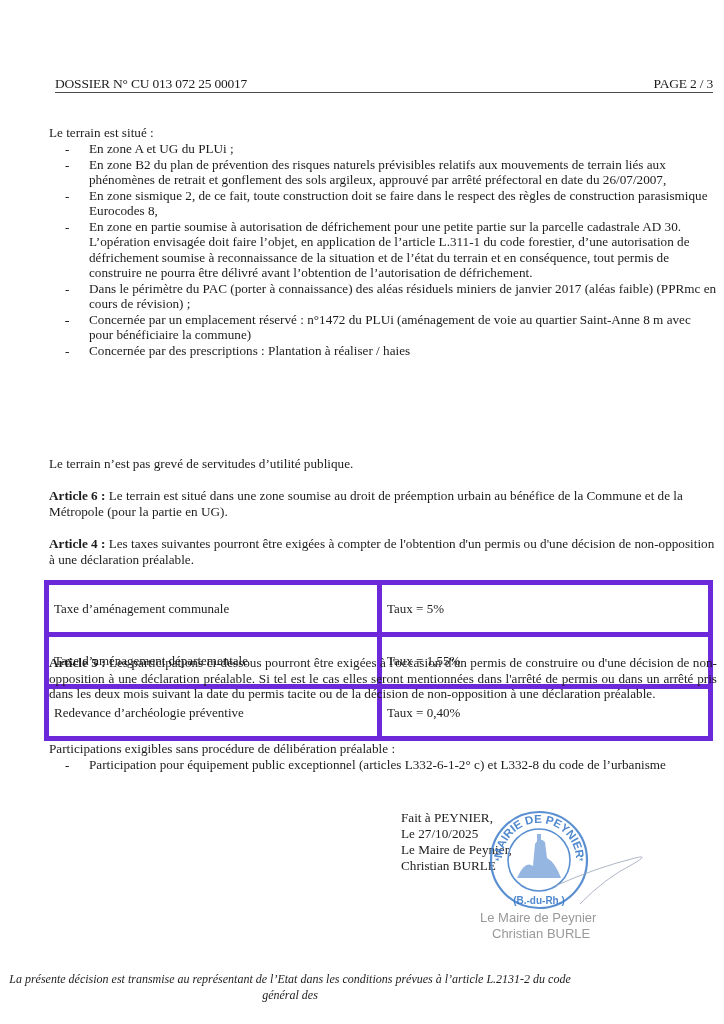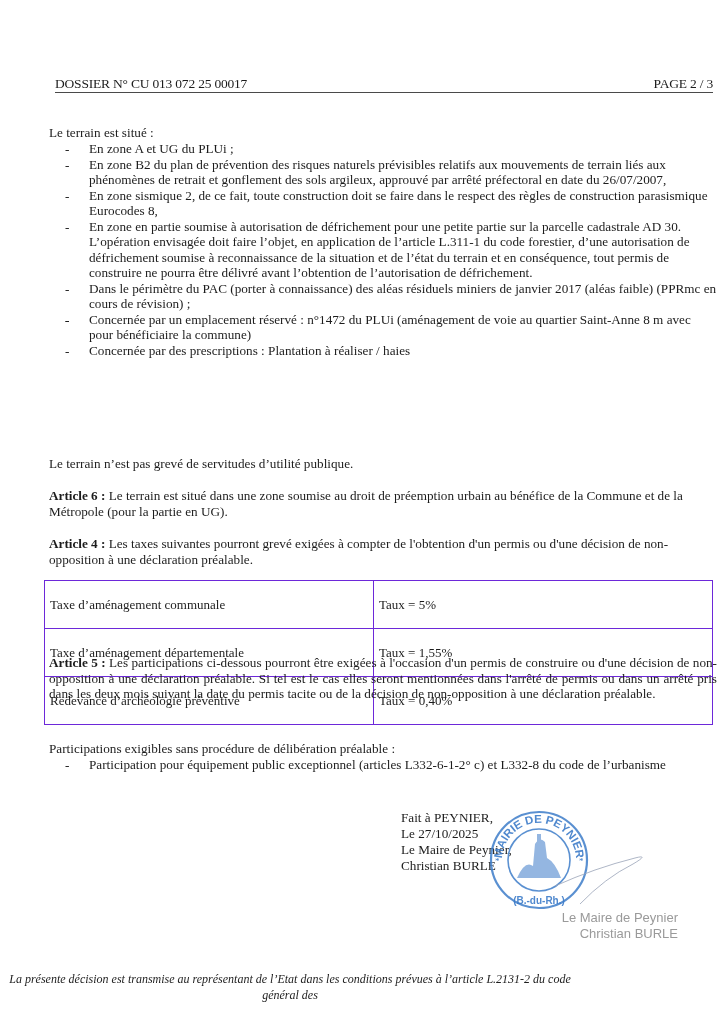--- a/index.html
+++ b/index.html
@@ -15,30 +15,30 @@
   .block { left: 49px; width: 668px; }
   .intro { top: 125px; }
   ul.bullets { list-style: none; margin: 0; padding: 0; position: absolute; left: 49px; top: 141px; width: 668px; }
   ul.bullets li { position: relative; padding-left: 40px; margin: 0; }
   ul.bullets li .dash { position: absolute; left: 16px; top: 0; }
   .p-servitudes { top: 456px; }
   .p-art3 { top: 488px; }
   .p-art4 { top: 536px; }
   .bold { font-weight: bold; }
   table.taxes { position: absolute; left: 44px; top: 580px; width: 669px; border-collapse: collapse; }
-  table.taxes td { border: 1px solid #6d28d9; padding: 16px 5px; height: 15px; line-height: 15px; font-size: 13px; margin-left: 16px; }
+  table.taxes td { border: 5px solid #6d28d9; padding: 16px 5px; height: 15px; line-height: 15px; font-size: 13px; margin-left: 16px; }
   table.taxes td.c1 { width: 318px; }
   .p-art5 { top: 655px; text-align: justify; }
   .p-part { top: 741px; }
   .part-list { position: absolute; left: 49px; top: 757px; width: 668px; }
   .part-list .dash { position: absolute; left: 16px; top: 0; }
   .part-list .txt { margin-left: 40px; text-align: justify; text-align-last: left; }
   .sign { left: 355px; top: 810px; width: 140px; line-height: 16px; font-size: 13.2px; margin-left: 46px; }
   .stamp { left: 485px; top: 808px; width: 110px; height: 100px; }
-  .sig-print { left: 518px; top: 910px; color: #9a9a9a; font-family: "Liberation Sans", sans-serif; font-size: 13px; line-height: 16px; width: 160px; text-align: right; }
+  .sig-print { left: 480px; top: 910px; color: #9a9a9a; font-family: "Liberation Sans", sans-serif; font-size: 13px; line-height: 16px; width: 160px; text-align: left; }
   .footer { left: 0; width: 580px; top: 972px; text-align: center; font-style: italic; font-size: 12px; }
 </style>
 </head>
 <body>
 
 <div class="abs header">
   <span class="dossier">DOSSIER N° CU 013 072 25 00017</span>
   <span class="page">PAGE 2 / 3</span>
 </div>
 
@@ -55,21 +55,21 @@
   <li><span class="dash">-</span><span>Concernée par des prescriptions : Plantation à réaliser / haies</span></li>
 </ul>
 
 <div class="abs block p-servitudes">Le terrain n’est pas grevé de servitudes d’utilité publique.</div>
 
 <div class="abs block p-art3">
   <span class="bold">Article 6 :</span><span> Le terrain est situé dans une zone soumise au droit de préemption urbain au bénéfice de la Commune et de la Métropole (pour la partie en UG).</span>
 </div>
 
 <div class="abs block p-art4">
-  <span class="bold">Article 4 :</span><span> Les taxes suivantes pourront grevé exigées à compter de l'obtention d'un permis ou d'une décision de non-opposition à une déclaration préalable.</span>
+  <span class="bold">Article 4 :</span><span> Les taxes suivantes pourront être exigées à compter de l'obtention d'un permis ou d'une décision de non-opposition à une déclaration préalable.</span>
 </div>
 
 <table class="taxes">
   <tbody>
       <tr>
     <td class="c1">Taxe d’aménagement communale</td>
     <td>Taux = 5%</td>
   </tr>
   <tr>
     <td class="c1">Taxe d’aménagement départementale</td>

